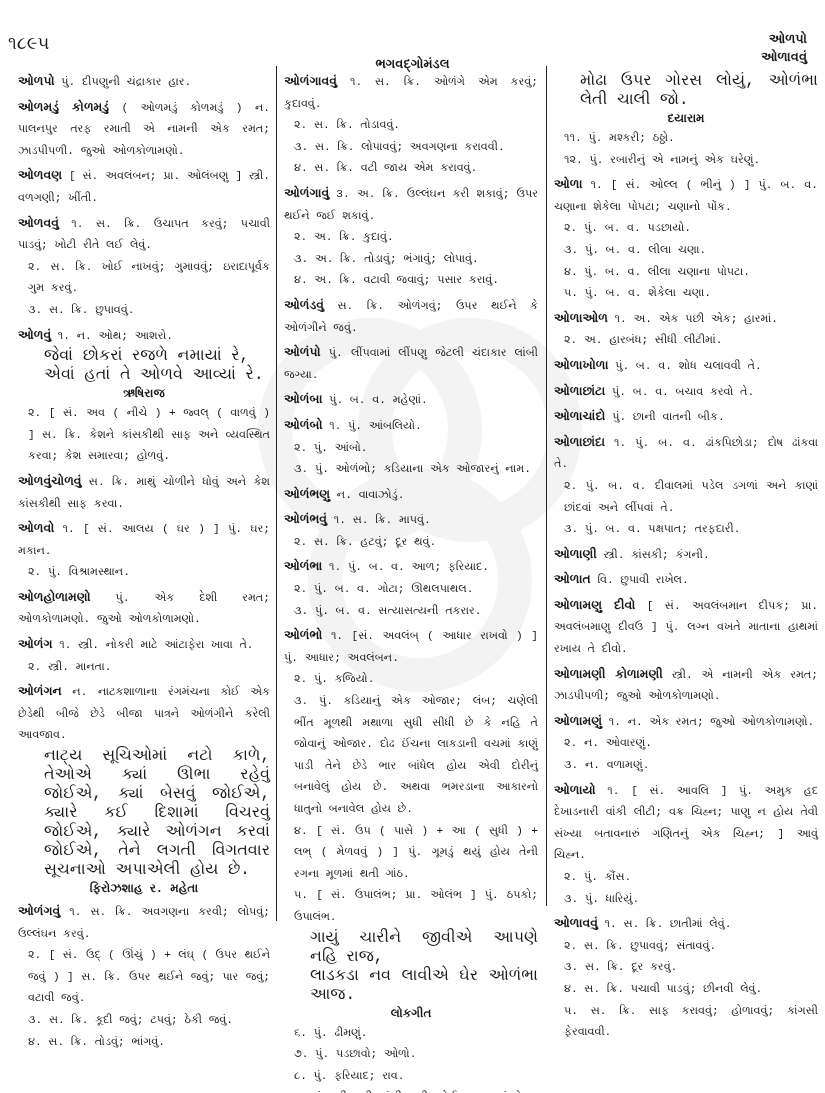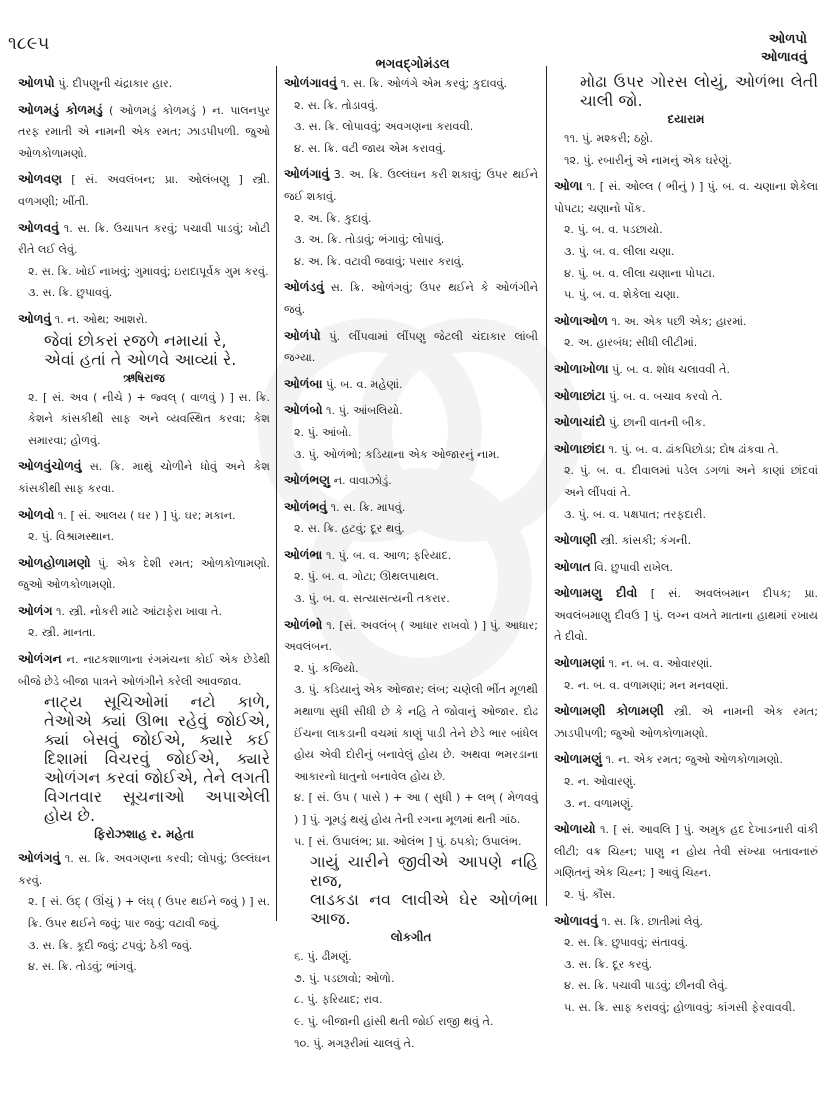--- a/index.html
+++ b/index.html
@@ -12,21 +12,21 @@
   .watermark {
     position: absolute; left: 250px; top: 290px; width: 340px; height: 420px;
     pointer-events: none; opacity: 0.07;
   }
   .header {
     position: absolute; top: 28px; left: 0; width: 825px; height: 50px;
   }
   .page-num { position: absolute; left: 8px; top: 4px; font-size: 18px; font-weight: normal; }
   .running-title { position: absolute; left: 0; width: 825px; top: 4px; text-align: center; font-size: 13px; font-weight: bold; margin-top: 24px; }
   .guide { position: absolute; right: 18px; top: 2px; text-align: right; font-size: 13px; font-weight: bold; line-height: 18px; }
-  .columns { position: absolute; top: 72px; left: 18px; width: 800px; height: 1010px; }
+  .columns { position: absolute; top: 72px; left: 18px; width: 800px; height: 1010px; font-family: Liberation Mono, monospace; }
   .col {
     position: absolute; top: 0; font-size: 11.2px; line-height: 21.6px;
   }
   .col1 { left: 0; width: 252px; }
   .col2 { left: 266px; width: 254px; }
   .col3 { left: 536px; width: 264px; }
   .divider { position: absolute; top: -6px; width: 1px; background: #222; }
   .div1 { left: 258px; height: 855px; top: -6px; }
   .div2 { left: 528px; height: 840px; top: -6px; }
   .entry { margin: 0 0 4px 0; text-align: justify; }
@@ -194,34 +194,31 @@
       <div class="entry">
         <div><span class="hw">ઓળાણી</span><span> સ્ત્રી. કાંસકી; કંગની.</span></div>
       </div>
       <div class="entry">
         <div><span class="hw">ઓળાત</span><span> વિ. છુપાવી રાખેલ.</span></div>
       </div>
       <div class="entry">
         <div><span class="hw">ઓળામણુ દીવો</span><span> [ સં. અવલંબમાન દીપક; પ્રા. અવલંબમાણુ દીવઉ ] પું. લગ્ન વખતે માતાના હાથમાં રખાય તે દીવો.</span></div>
       </div>
       <div class="entry">
-        <div><span class="hw">ઓળામણાં</span><span> ૧. ન. બ. વ. ઓવારણાં.</span></div>
-        <div class="sense">૨. ન. બ. વ. વળામણાં; મન મનવણાં.</div>
-      </div>
-      <div class="entry">
         <div><span class="hw">ઓળામણી કોળામણી</span><span> સ્ત્રી. એ નામની એક રમત; ઝાડપીપળી; જુઓ ઓળકોળામણો.</span></div>
       </div>
       <div class="entry">
         <div><span class="hw">ઓળામણું</span><span> ૧. ન. એક રમત; જુઓ ઓળકોળામણો.</span></div>
         <div class="sense">૨. ન. ઓવારણું.</div>
         <div class="sense">૩. ન. વળામણું.</div>
       </div>
       <div class="entry">
         <div><span class="hw">ઓળાયો</span><span> ૧. [ સં. આવલિ ] પું. અમુક હદ દેખાડનારી વાંકી લીટી; વક્ર ચિહ્ન; પાણુ ન હોય તેવી સંખ્યા બતાવનારું ગણિતનું એક ચિહ્ન; ] આવું ચિહ્ન.</span></div>
         <div class="sense">૨. પું. કૌંસ.</div>
+        <div class="sense">૩. પું. ધારિયું.</div>
       </div>
       <div class="entry">
         <div><span class="hw">ઓળાવવું</span><span> ૧. સ. ક્રિ. છાતીમાં લેવું.</span></div>
         <div class="sense">૨. સ. ક્રિ. છુપાવવું; સંતાવવું.</div>
         <div class="sense">૩. સ. ક્રિ. દૂર કરવું.</div>
         <div class="sense">૪. સ. ક્રિ. પચાવી પાડવું; છીનવી લેવું.</div>
         <div class="sense">૫. સ. ક્રિ. સાફ કરાવવું; હોળાવવું; કાંગસી ફેરવાવવી.</div>
       </div>
     </div>
 </div>

